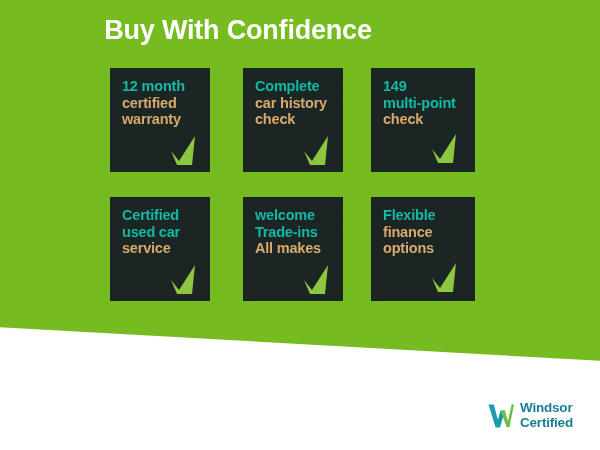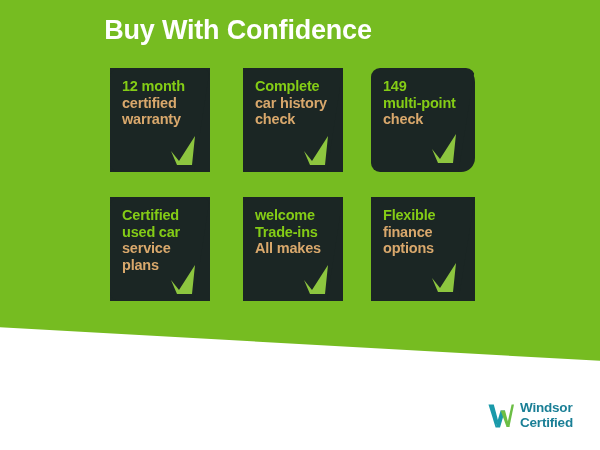--- a/index.html
+++ b/index.html
@@ -73,34 +73,34 @@
   .card-text {
     position: absolute;
     left: 12px;
     top: 10px;
     right: 10px;
     font-size: 14.5px;
     font-weight: bold;
     line-height: 16.5px;
     letter-spacing: -0.2px;
   }
-  .card-text .w { color: #84cc16; display: block; }
+  .card-text .w { color: #14b8a6; display: block; }
   .card-text .t { color: #d9a86c; display: block; }
 
   .tick {
     position: absolute;
     width: 30px;
     height: 34px;
   }
   .tick svg { display: block; width: 100%; height: 100%; }
 
   
   #card-0 { left: 110px; top: 68px; width: 100px; height: 104px; }
   #card-1 { left: 243px; top: 68px; width: 100px; height: 104px; }
-  #card-2 { left: 371px; top: 68px; width: 104px; height: 104px; border-radius: 14px; }
+  #card-2 { left: 371px; top: 68px; width: 104px; height: 104px; }
   
   #card-3 { left: 110px; top: 197px; width: 100px; height: 104px; }
   #card-4 { left: 243px; top: 197px; width: 100px; height: 104px; }
   #card-5 { left: 371px; top: 197px; width: 104px; height: 104px; }
 
   #card-0 .tick { left: 58px; top: 66px; }
   #card-1 .tick { left: 58px; top: 66px; }
   #card-2 .tick { left: 58px; top: 64px; }
   #card-3 .tick { left: 58px; top: 66px; }
   #card-4 .tick { left: 58px; top: 66px; }
@@ -185,21 +185,20 @@
         </svg>
     </div>
   </div>
 
   <div class="card" id="card-3">
     <div class="clip"></div>
     <div class="card-text">
       <span class="w">Certified</span>
       <span class="w">used car</span>
       <span class="t">service</span>
-      <span class="t">plans</span>
     </div>
     <div class="tick">
       <svg viewBox="0 0 30 34">
           <path d="M3 17 L11 27 L27 2 L24 31 L9 31 Z" fill="#8dc63f"></path>
         </svg>
     </div>
   </div>
 
   <div class="card" id="card-4">
     <div class="clip"></div>

